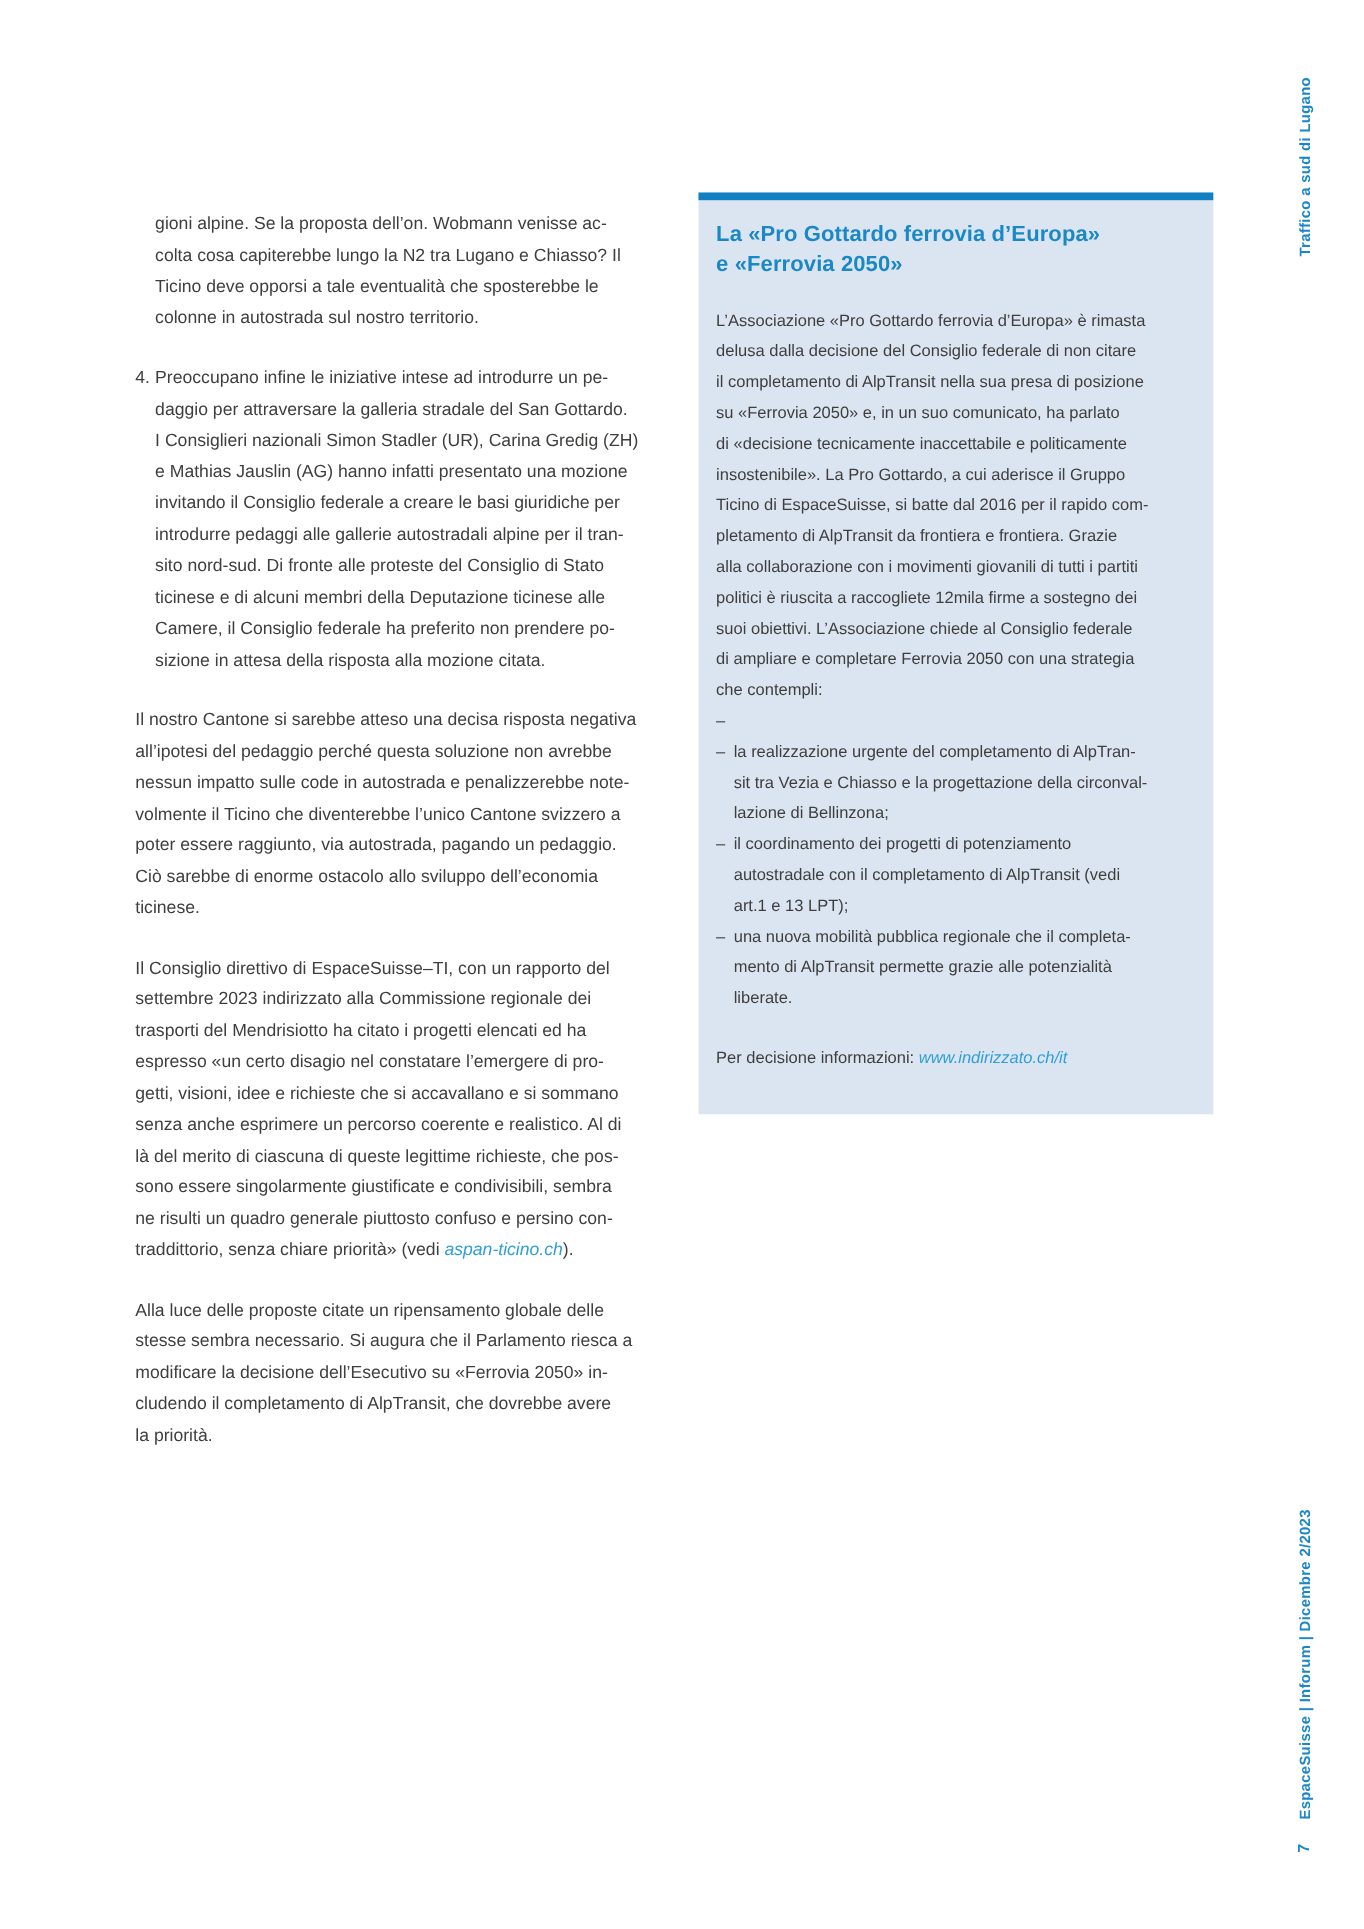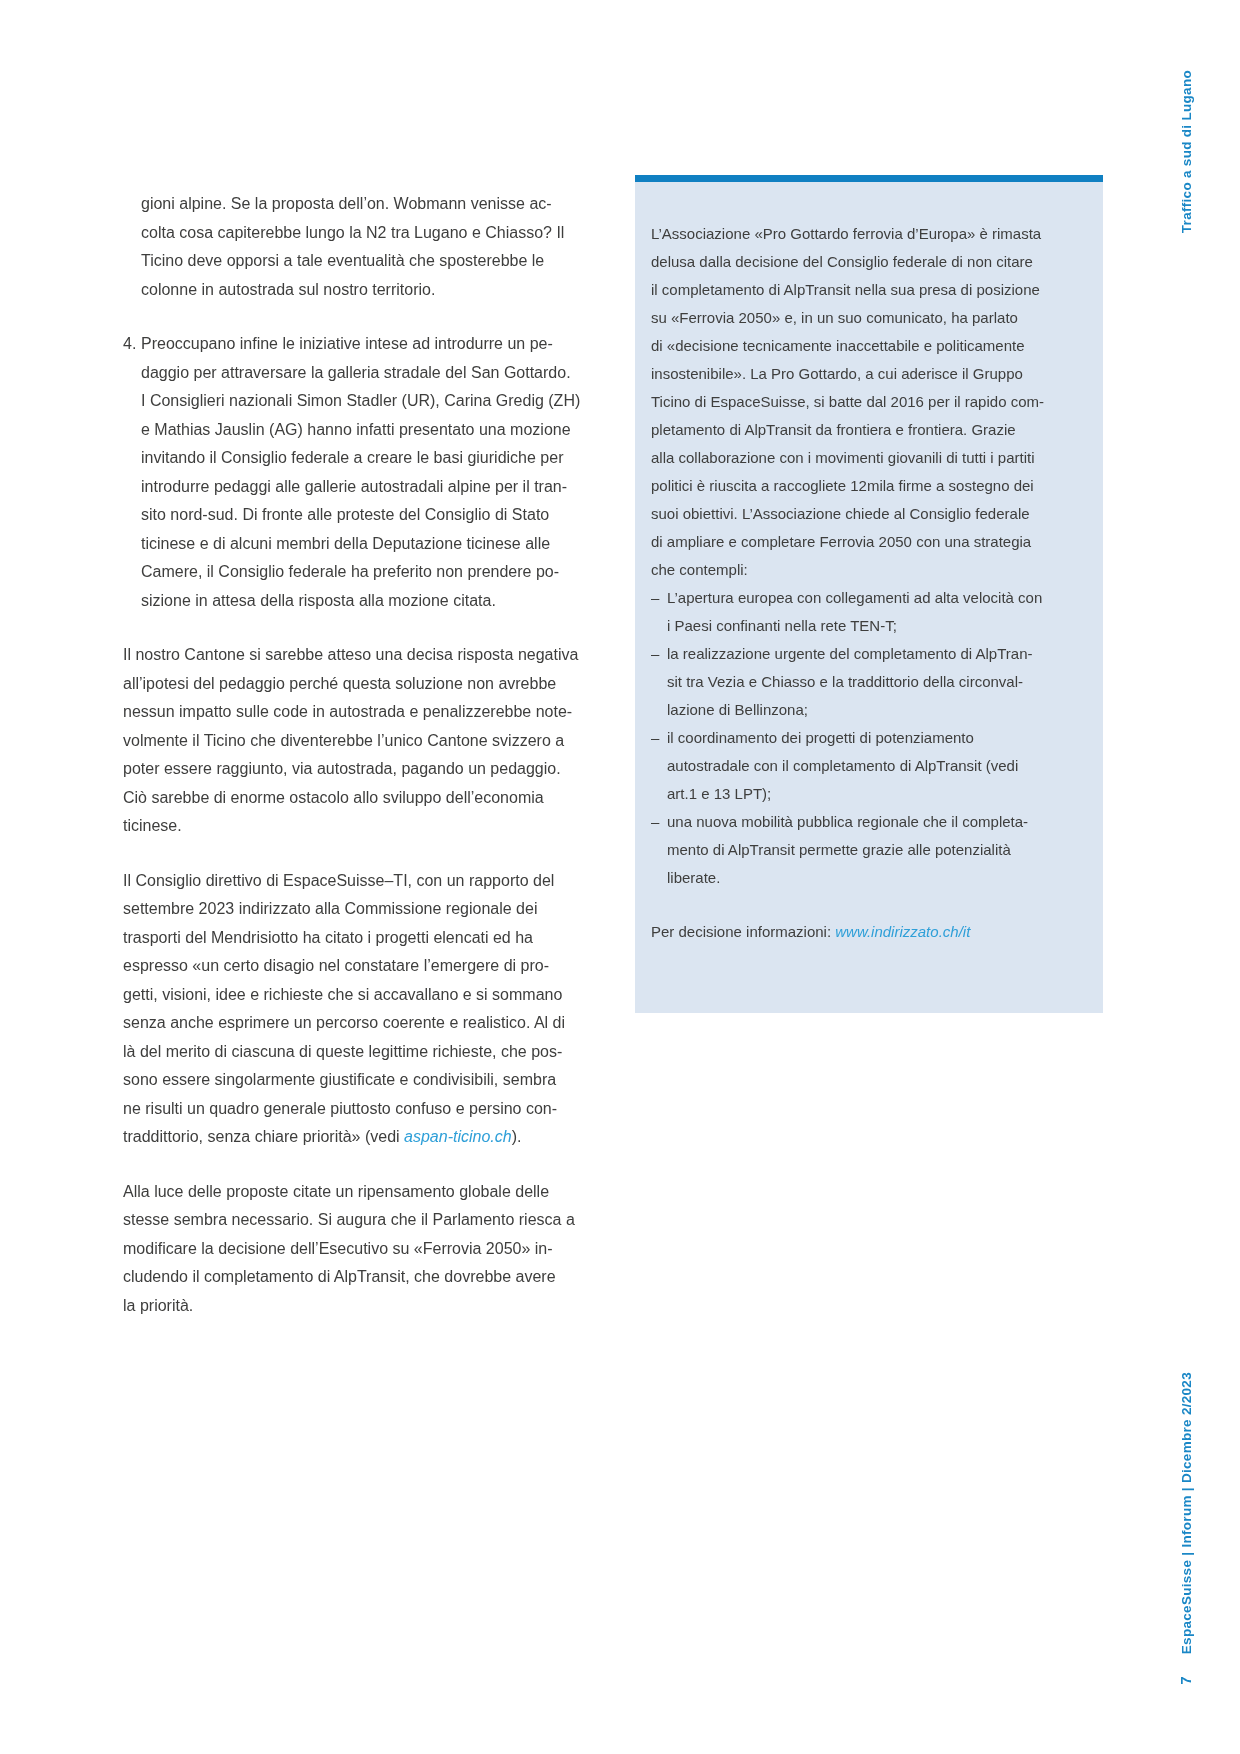--- a/index.html
+++ b/index.html
@@ -111,46 +111,46 @@
 
 
     <div class="para lines">Alla luce delle proposte citate un ripensamento globale delle
 stesse sembra necessario. Si augura che il Parlamento riesca a
 modificare la decisione dell’Esecutivo su «Ferrovia 2050» in-
 cludendo il completamento di AlpTransit, che dovrebbe avere
 la priorità.</div>
   </div>
 
   <div class="infobox">
+    <h2 class="box-title">La «Pro Gottardo ferrovia d’Europa»
+e «Ferrovia 2050»</h2>
 
     <div class="box-body">
       <div class="box-intro">L’Associazione «Pro Gottardo ferrovia d’Europa» è rimasta
 delusa dalla decisione del Consiglio federale di non citare
 il completamento di AlpTransit nella sua presa di posizione
 su «Ferrovia 2050» e, in un suo comunicato, ha parlato
 di «decisione tecnicamente inaccettabile e politicamente
 insostenibile». La Pro Gottardo, a cui aderisce il Gruppo
 Ticino di EspaceSuisse, si batte dal 2016 per il rapido com-
 pletamento di AlpTransit da frontiera e frontiera. Grazie
 alla collaborazione con i movimenti giovanili di tutti i partiti
 politici è riuscita a raccogliete 12mila firme a sostegno dei
 suoi obiettivi. L’Associazione chiede al Consiglio federale
 di ampliare e completare Ferrovia 2050 con una strategia
 che contempli:</div>
 
       <div class="bullet-list">
         <div class="bullet">
           <span class="dash">–</span>
-          <span class="b-text">L’apertura europea con collegamenti ad alta velocità con
-i Paesi confinanti nella rete TEN-T;</span>
         </div>
         <div class="bullet">
           <span class="dash">–</span>
           <span class="b-text">la realizzazione urgente del completamento di AlpTran-
-sit tra Vezia e Chiasso e la traddittorio della circonval-
+sit tra Vezia e Chiasso e la progettazione della circonval-
 lazione di Bellinzona;</span>
         </div>
         <div class="bullet">
           <span class="dash">–</span>
           <span class="b-text">il coordinamento dei progetti di potenziamento
 autostradale con il completamento di AlpTransit (vedi
 art.1 e 13 LPT);</span>
         </div>
         <div class="bullet">
           <span class="dash">–</span>

